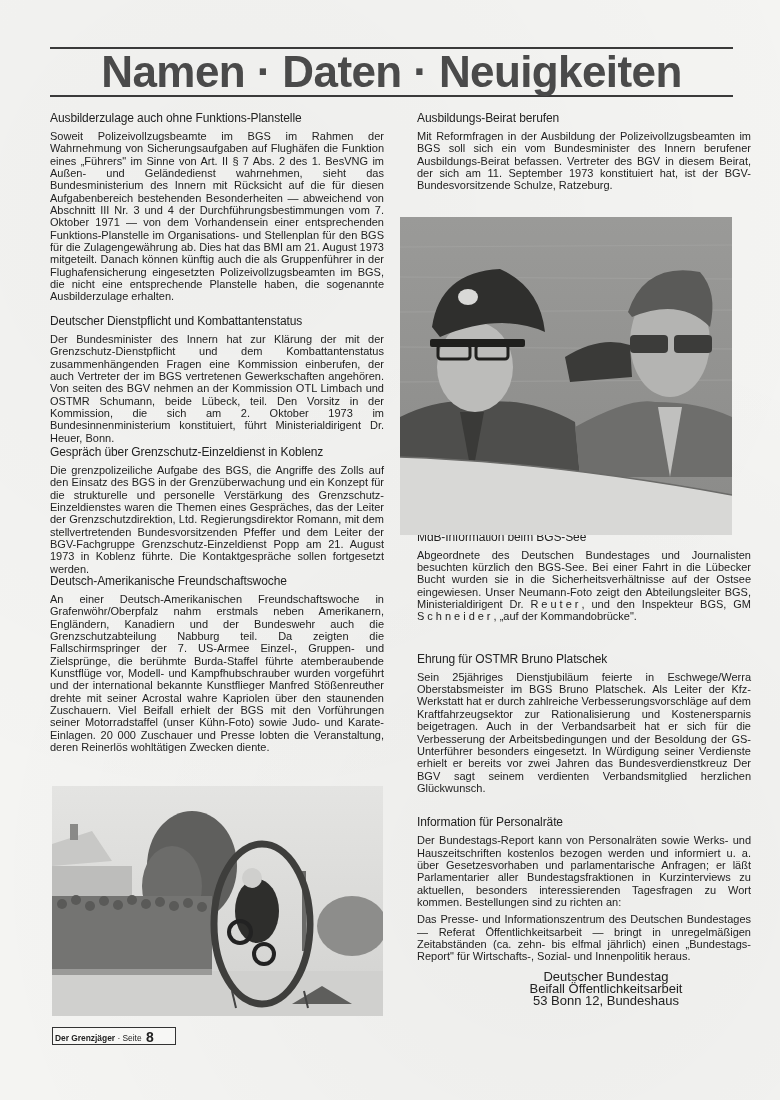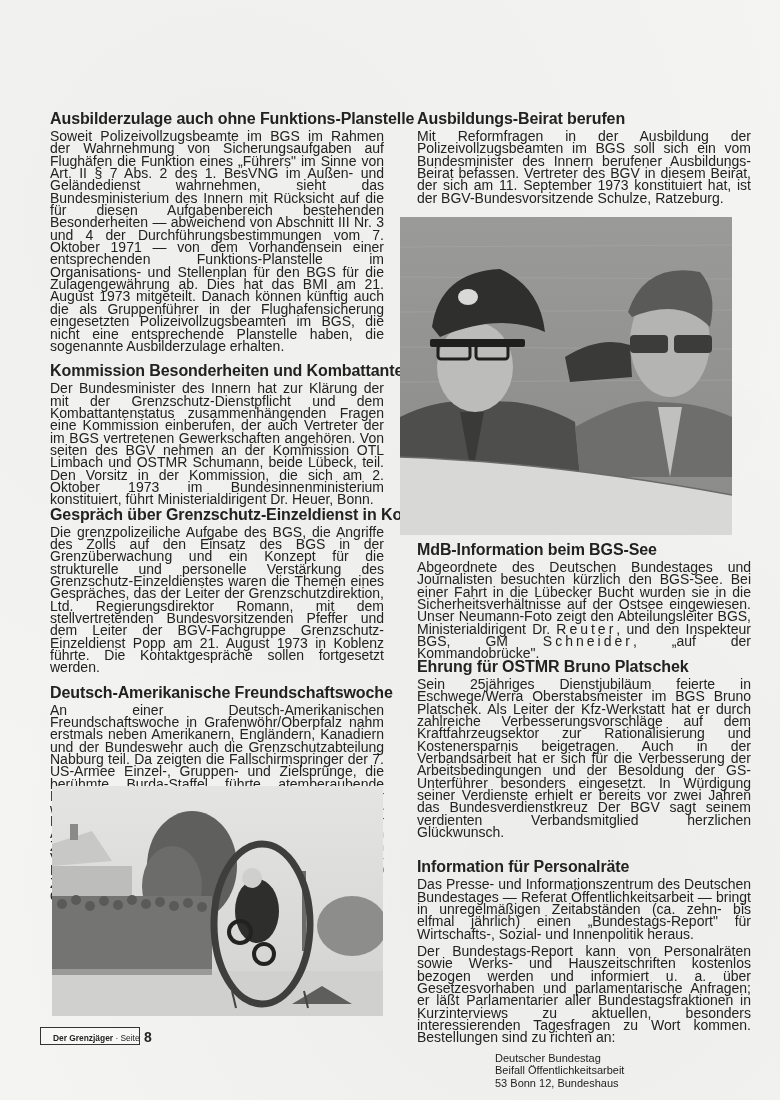--- a/index.html
+++ b/index.html
@@ -25,67 +25,70 @@
     font-family: "Liberation Sans", sans-serif;
     font-weight: bold; font-size: 44px; line-height: 44px;
     letter-spacing: -0.6px; color: #4a4a4a; text-align: center;
     white-space: nowrap;
   }
   .col { position: absolute; width: 334px; }
   .col-left { left: 50px; top: 112px; }
   .col-right { left: 417px; top: 112px; }
   .article { margin: 0; }
   .article h2 {
-    font-size: 16px; font-weight: bold; margin: 0 0 5px 0; line-height: 13px;
+    font-size: 12px; font-weight: normal; margin: 0 0 5px 0; line-height: 13px;
     color: #222; letter-spacing: -0.1px; white-space: nowrap;
   }
   .article p {
-    font-size: 14px; line-height: 12.35px; margin: 0; text-align: justify;
+    font-size: 11px; line-height: 12.35px; margin: 0; text-align: justify;
     hyphens: manual; color: #222;
   }
   .article p + p { margin-top: 5px; }
   .spaced { letter-spacing: 3px; }
   .address {
-    margin: 8px 0 0 78px; font-size: 11px; line-height: 12.4px; color: #222;
+    margin: 8px 0 0 44px; font-size: 13px; line-height: 12.4px; color: #222; text-align: center;
   }
   .photo {
     position: absolute; background: #9d9d9d; overflow: hidden;
   }
   .photo-right { left: 400px; top: 217px; width: 332px; height: 318px; }
   .photo-left { left: 52px; top: 786px; width: 331px; height: 230px; }
   .footer-box {
-    position: absolute; left: 40px; top: 1027px; width: 100px; height: 18px;
+    position: absolute; left: 52px; top: 1027px; width: 124px; height: 18px;
     border: 1px solid #333; background: #f7f7f5;
-    font-size: 8.4px; font-weight: bold; line-height: 18px; padding-left: 12px;
+    font-size: 8.4px; font-weight: bold; line-height: 18px; padding-left: 2px;
     box-sizing: border-box; white-space: nowrap; color: #222;
   }
   .footer-box .pg { font-size: 14px; font-weight: bold; vertical-align: -1px; margin-left: 2px; }
   .footer-box .sep { font-weight: normal; }
   .footer-box .seite { font-weight: normal; }
 </style>
 </head>
 <body>
 
 <div class="page">
 
+  <div class="masthead">
+    <div class="masthead-title">Namen · Daten · Neuigkeiten</div>
+  </div>
 
   <div class="col col-left">
     <div class="article">
       <h2>Ausbilderzulage auch ohne Funktions-Planstelle</h2>
       <p>Soweit Polizeivollzugsbeamte im BGS im Rahmen der Wahrnehmung von Sicherungsaufgaben auf Flughäfen die Funktion eines „Führers" im Sinne von Art. II § 7 Abs. 2 des 1. BesVNG im Außen- und Geländedienst wahrnehmen, sieht das Bundesministerium des Innern mit Rücksicht auf die für diesen Aufgabenbereich bestehenden Besonderheiten — abweichend von Abschnitt III Nr. 3 und 4 der Durchführungsbestimmungen vom 7. Oktober 1971 — von dem Vorhandensein einer entsprechenden Funktions-Planstelle im Organisations- und Stellenplan für den BGS für die Zulagengewährung ab. Dies hat das BMI am 21. August 1973 mitgeteilt. Danach können künftig auch die als Gruppenführer in der Flughafensicherung eingesetzten Polizeivollzugsbeamten im BGS, die nicht eine entsprechende Planstelle haben, die sogenannte Ausbilderzulage erhalten.</p>
     </div>
     <div class="article" style="margin-top:12px">
-      <h2>Kommission Besonderheiten und Kombattantenstatus</h2>
+      <h2>Deutscher Dienstpflicht und Kombattantenstatus</h2>
       <p>Der Bundesminister des Innern hat zur Klärung der mit der Grenzschutz-Dienstpflicht und dem Kombattantenstatus zusammenhängenden Fragen eine Kommission einberufen, der auch Vertreter der im BGS vertretenen Gewerkschaften angehören. Von seiten des BGV nehmen an der Kommission OTL Limbach und OSTMR Schumann, beide Lübeck, teil. Den Vorsitz in der Kommission, die sich am 2. Oktober 1973 im Bundesinnenministerium konstituiert, führt Ministerialdirigent Dr. Heuer, Bonn.</p>
     </div>
     <div class="article" style="margin-top:2px">
       <h2>Gespräch über Grenzschutz-Einzeldienst in Koblenz</h2>
       <p>Die grenzpolizeiliche Aufgabe des BGS, die Angriffe des Zolls auf den Einsatz des BGS in der Grenzüberwachung und ein Konzept für die strukturelle und personelle Verstärkung des Grenzschutz-Einzeldienstes waren die Themen eines Gespräches, das der Leiter der Grenzschutzdirektion, Ltd. Regierungsdirektor Romann, mit dem stellvertretenden Bundesvorsitzenden Pfeffer und dem Leiter der BGV-Fachgruppe Grenzschutz-Einzeldienst Popp am 21. August 1973 in Koblenz führte. Die Kontaktgespräche sollen fortgesetzt werden.</p>
     </div>
-    <div class="article" style="margin-top:12px">
+    <div class="article" style="">
       <h2>Deutsch-Amerikanische Freundschaftswoche</h2>
       <p>An einer Deutsch-Amerikanischen Freundschaftswoche in Grafenwöhr/Oberpfalz nahm erstmals neben Amerikanern, Engländern, Kanadiern und der Bundeswehr auch die Grenzschutzabteilung Nabburg teil. Da zeigten die Fallschirmspringer der 7. US-Armee Einzel-, Gruppen- und Zielsprünge, die berühmte Burda-Staffel führte atemberaubende Kunstflüge vor, Modell- und Kampfhubschrauber wurden vorgeführt und der international bekannte Kunstflieger Manfred Stößenreuther drehte mit seiner Acrostal wahre Kapriolen über den staunenden Zuschauern. Viel Beifall erhielt der BGS mit den Vorführungen seiner Motorradstaffel (unser Kühn-Foto) sowie Judo- und Karate-Einlagen. 20 000 Zuschauer und Presse lobten die Veranstaltung, deren Reinerlös wohltätigen Zwecken diente.</p>
     </div>
   </div>
 
   <div class="photo photo-left">
     <svg width="331" height="230" viewBox="0 0 331 230">
       <defs>
         <linearGradient id="skyL" x1="0" y1="0" x2="0" y2="1">
           <stop offset="0" stop-color="#e4e4e2"></stop>
@@ -140,29 +143,29 @@
     <div class="article">
       <h2>Ausbildungs-Beirat berufen</h2>
       <p>Mit Reformfragen in der Ausbildung der Polizeivollzugsbeamten im BGS soll sich ein vom Bundesminister des Innern berufener Ausbildungs-Beirat befassen. Vertreter des BGV in diesem Beirat, der sich am 11. September 1973 konstituiert hat, ist der BGV-Bundesvorsitzende Schulze, Ratzeburg.</p>
     </div>
 
     <div class="article" style="margin-top:339px">
       <h2>MdB-Information beim BGS-See</h2>
       <p><span>Abgeordnete des Deutschen Bundestages und Journalisten besuchten kürzlich den BGS-See. Bei einer Fahrt in die Lübecker Bucht wurden sie in die Sicherheitsverhältnisse auf der Ostsee eingewiesen. Unser Neumann-Foto zeigt den Abteilungsleiter BGS, Ministerialdirigent Dr. </span><span class="spaced">Reuter</span><span>, und den Inspekteur BGS, GM </span><span class="spaced">Schneider</span><span>, „auf der Kommandobrücke".</span></p>
     </div>
 
-    <div class="article" style="">
+    <div class="article" style="margin-top:30px">
       <h2>Ehrung für OSTMR Bruno Platschek</h2>
       <p>Sein 25jähriges Dienstjubiläum feierte in Eschwege/Werra Oberstabsmeister im BGS Bruno Platschek. Als Leiter der Kfz-Werkstatt hat er durch zahlreiche Verbesserungsvorschläge auf dem Kraftfahrzeugsektor zur Rationalisierung und Kostenersparnis beigetragen. Auch in der Verbandsarbeit hat er sich für die Verbesserung der Arbeitsbedingungen und der Besoldung der GS-Unterführer besonders eingesetzt. In Würdigung seiner Verdienste erhielt er bereits vor zwei Jahren das Bundesverdienstkreuz Der BGV sagt seinem verdienten Verbandsmitglied herzlichen Glückwunsch.</p>
     </div>
 
     <div class="article" style="margin-top:22px">
       <h2>Information für Personalräte</h2>
+      <p>Der Bundestags-Report kann von Personalräten sowie Werks- und Hauszeitschriften kostenlos bezogen werden und informiert u. a. über Gesetzesvorhaben und parlamentarische Anfragen; er läßt Parlamentarier aller Bundestagsfraktionen in Kurzinterviews zu aktuellen, besonders interessierenden Tagesfragen zu Wort kommen. Bestellungen sind zu richten an:</p>
       <p>Das Presse- und Informationszentrum des Deutschen Bundestages — Referat Öffentlichkeitsarbeit — bringt in unregelmäßigen Zeitabständen (ca. zehn- bis elfmal jährlich) einen „Bundestags-Report" für Wirtschafts-, Sozial- und Innenpolitik heraus.</p>
-      <p>Der Bundestags-Report kann von Personalräten sowie Werks- und Hauszeitschriften kostenlos bezogen werden und informiert u. a. über Gesetzesvorhaben und parlamentarische Anfragen; er läßt Parlamentarier aller Bundestagsfraktionen in Kurzinterviews zu aktuellen, besonders interessierenden Tagesfragen zu Wort kommen. Bestellungen sind zu richten an:</p>
       <div class="address">
         <div>Deutscher Bundestag</div>
         <div>Beifall Öffentlichkeitsarbeit</div>
         <div>53 Bonn 12, Bundeshaus</div>
       </div>
     </div>
   </div>
 
   <div class="photo photo-right">
     <svg width="332" height="318" viewBox="0 0 332 318">

